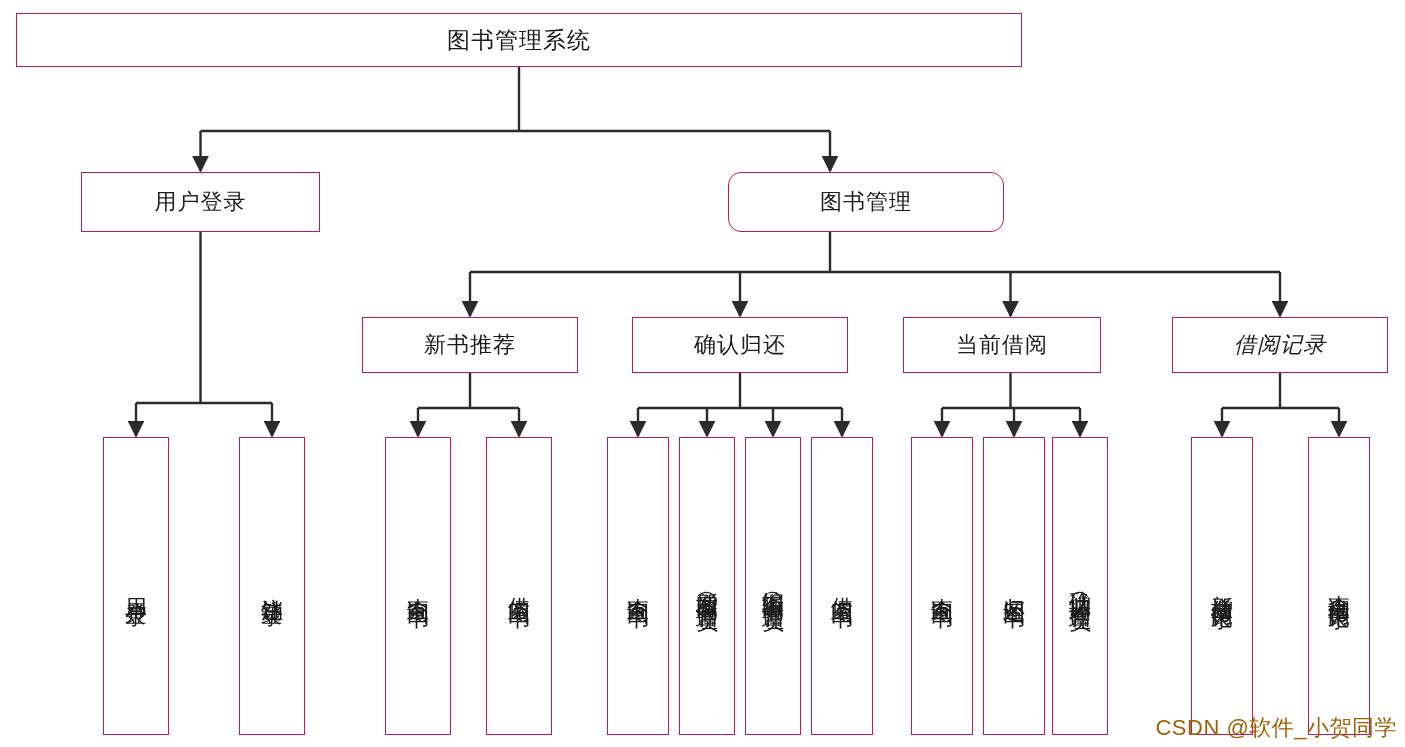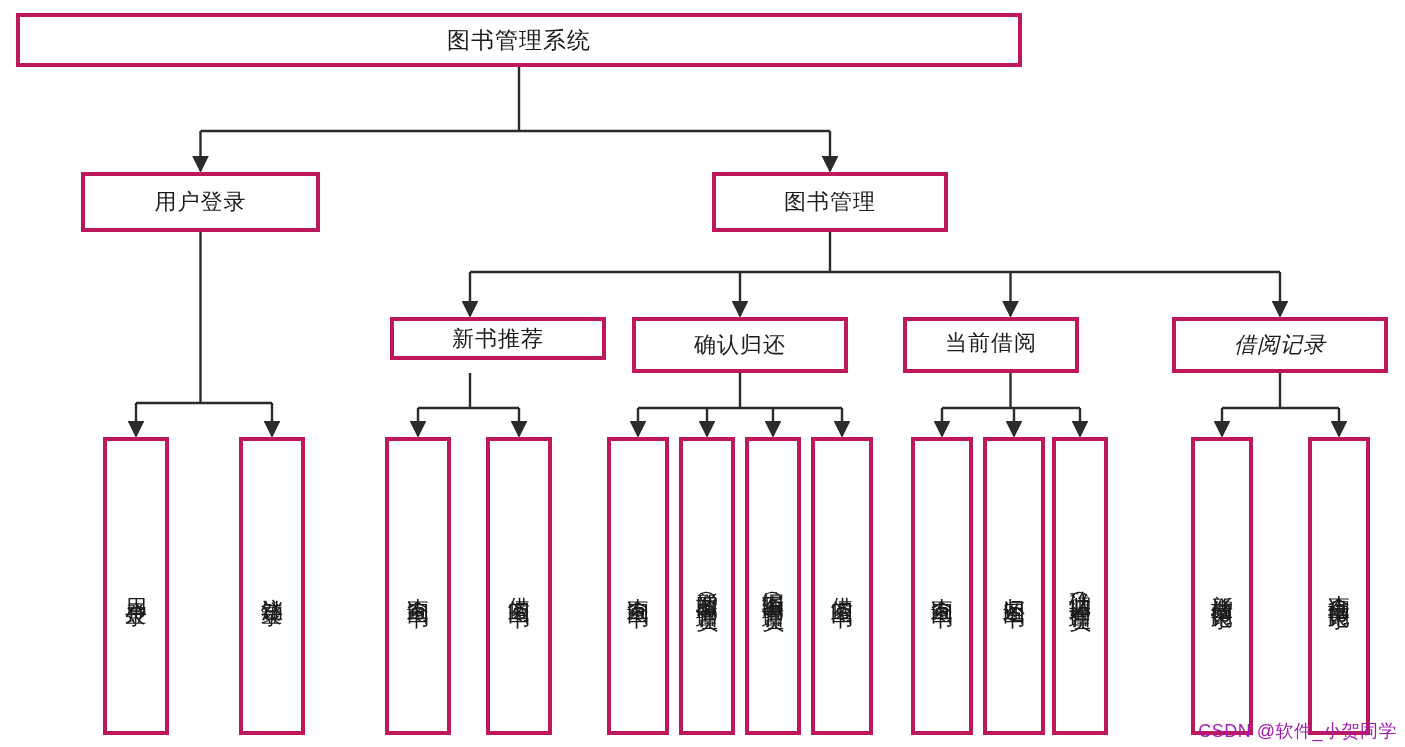--- a/index.html
+++ b/index.html
@@ -19,21 +19,21 @@
     position:absolute;
     left:0;top:0;
     width:1405px;
     height:747px;
     pointer-events:none;
   }
   .node{
     position:absolute;
     box-sizing:border-box;
     background:#ffffff;
-    border:4px solid #be185d;
+    border:1px solid #be185d;
     display:flex;
     align-items:center;
     justify-content:center;
     text-align:center;
   }
   .node .label{
     font-size:22px;
     line-height:1.15;
     letter-spacing:1px;
     color:#1b1b1b;
@@ -46,22 +46,22 @@
     font-size:22px;
     line-height:1.45;
     letter-spacing:3px;
     white-space:nowrap;
   }
   .node.root .label{font-size:23px;}
   .watermark{
     position:absolute;
     right:8px;
     bottom:4px;
-    font-size:18px;
-    color:#a21caf;
+    font-size:22px;
+    color:#a16207;
     letter-spacing:0.5px;
     white-space:nowrap;
     user-select:none;
   }
 </style>
 </head>
 <body>
 
 <div id="canvas">
 
@@ -108,31 +108,31 @@
       </g>
   </svg>
 
   <div class="node root" style="left: 16px; top: 13px; width: 1006px; height: 54px;">
     <span class="label">图书管理系统</span>
   </div>
 
   <div class="node" style="left: 81px; top: 172px; width: 239px; height: 60px;">
     <span class="label">用户登录</span>
   </div>
-  <div class="node" style="left: 712px; top: 172px; width: 236px; height: 60px;">
+  <div class="node" style="left: 728px; top: 172px; width: 276px; height: 60px; border-radius: 13px;">
     <span class="label">图书管理</span>
   </div>
 
-  <div class="node" style="left: 362px; top: 317px; width: 216px; height: 43px; margin-left: 28px;">
+  <div class="node" style="left: 362px; top: 317px; width: 216px; height: 56px;">
     <span class="label">新书推荐</span>
   </div>
   <div class="node" style="left: 632px; top: 317px; width: 216px; height: 56px;">
     <span class="label">确认归还</span>
   </div>
-  <div class="node" style="left: 903px; top: 317px; width: 176px; height: 56px; font-family: Liberation Mono, monospace;">
+  <div class="node" style="left: 903px; top: 317px; width: 198px; height: 56px;">
     <span class="label">当前借阅</span>
   </div>
   <div class="node" style="left: 1172px; top: 317px; width: 216px; height: 56px; font-style: italic;">
     <span class="label">借阅记录</span>
   </div>
 
   <div class="node vertical" style="left: 103px; top: 437px; width: 66px; height: 298px;">
     <span class="label">用户登录</span>
   </div>
   <div class="node vertical" style="left: 239px; top: 437px; width: 66px; height: 298px;">

